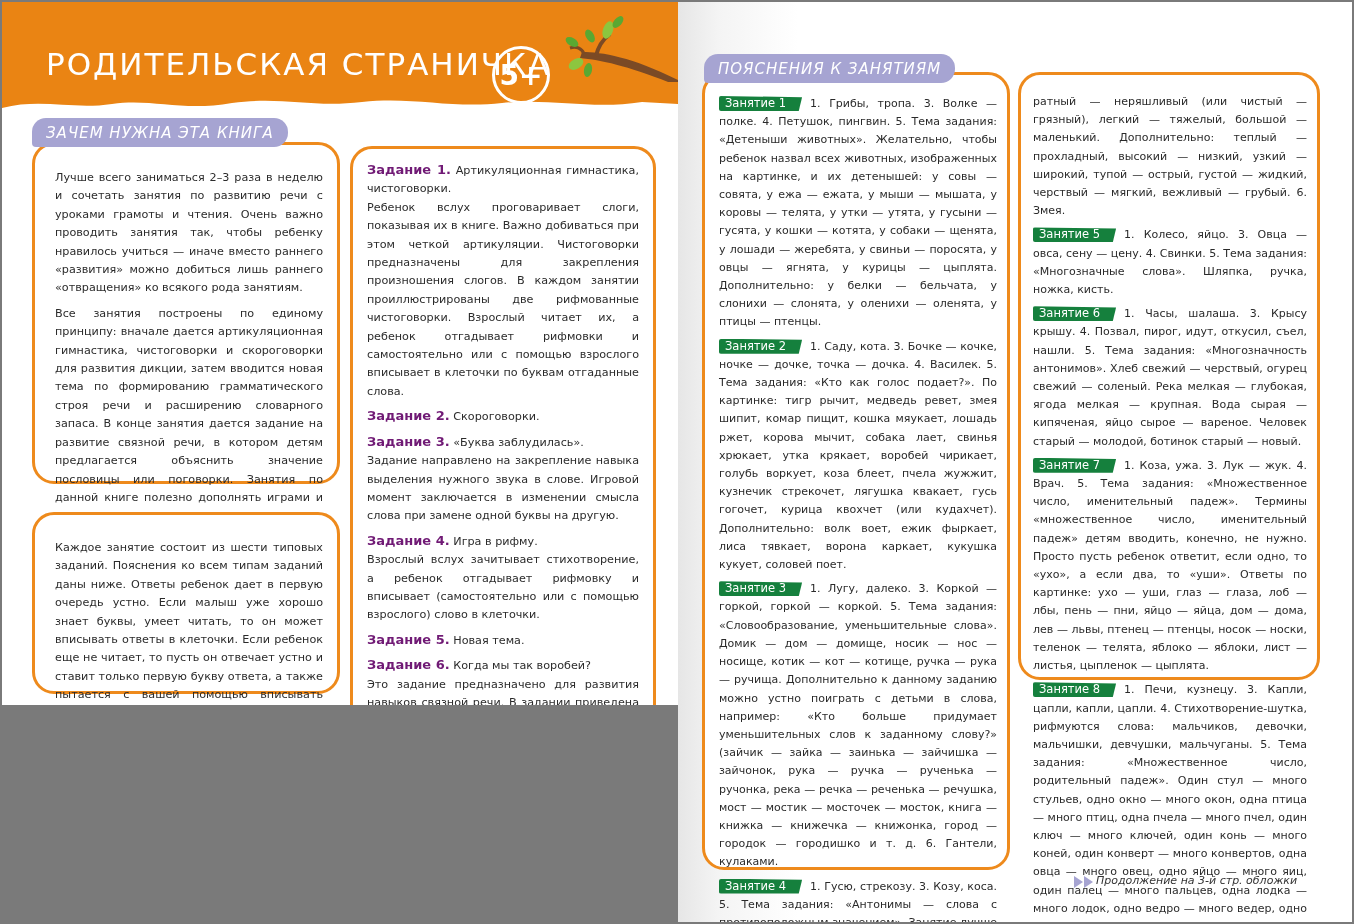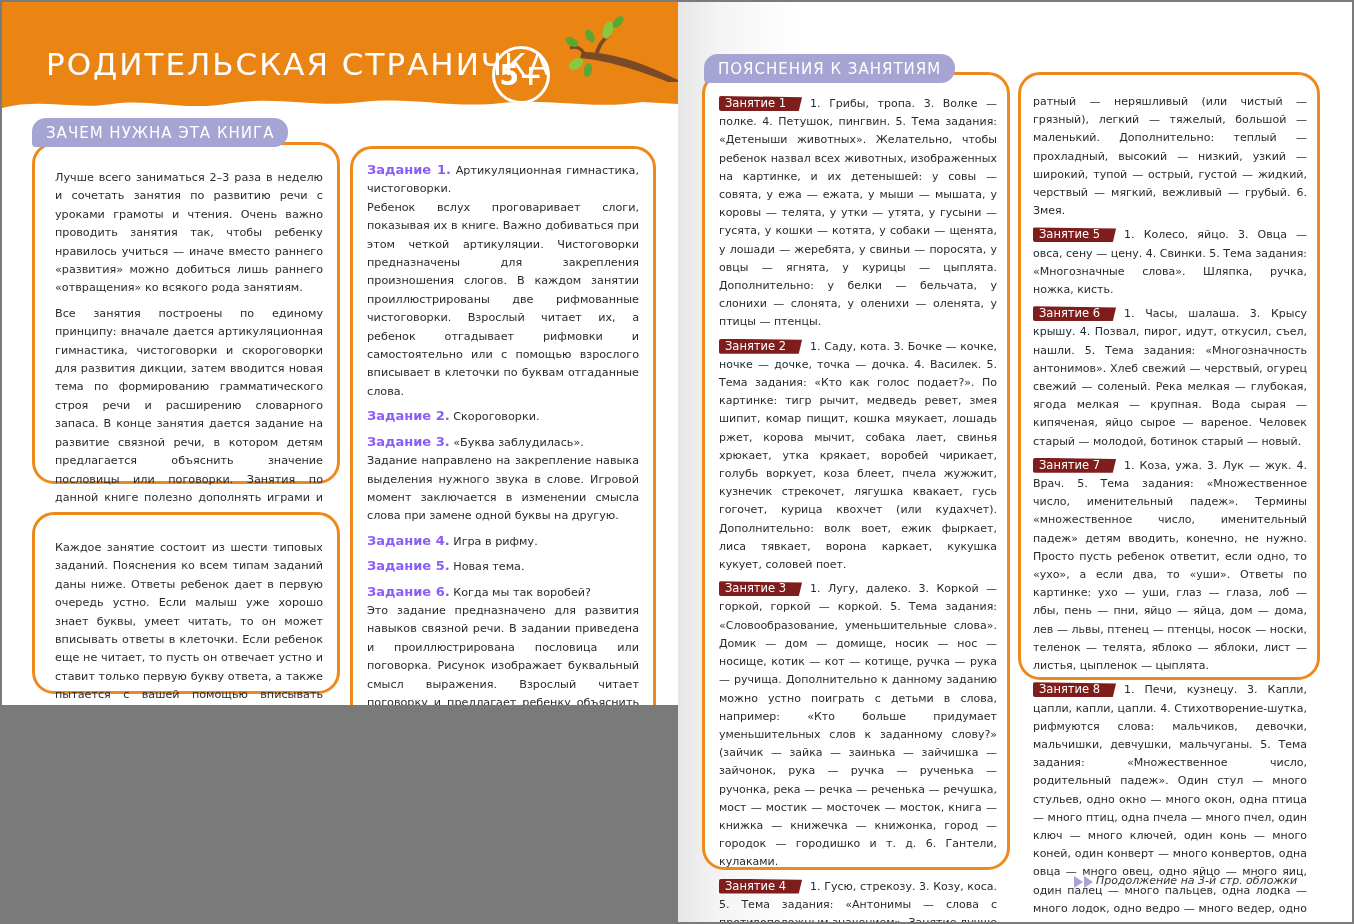--- a/index.html
+++ b/index.html
@@ -15,31 +15,31 @@
     .banner { position: absolute; left: 0; top: 0; width: 676px; height: 110px; background: #ea8413; }
     .banner-edge { position: absolute; left: 0; top: 94px; width: 676px; height: 30px; }
     .banner-title { position: absolute; left: 44px; top: 44px; font-family: "DejaVu Sans", sans-serif;
       font-size: 31px; letter-spacing: 2px; color: #ffffff; font-weight: normal; white-space: nowrap; }
     .age-badge { position: absolute; left: 490px; top: 44px; width: 58px; height: 58px; border: 3px solid #fff;
       border-radius: 50%; color: #fff; font-size: 28px; font-weight: bold; display: flex; align-items: center; justify-content: center; }
     .branch { position: absolute; left: 560px; top: 10px; width: 116px; height: 70px; }
 
     
     .tab { position: absolute; background: #a6a4d2; color: #ffffff; font-size: 15px; letter-spacing: 1px;
-      padding: 6px 14px 5px 14px; border-radius: 14px 14px 14px 4px; white-space: nowrap; z-index: 2; }
+      padding: 6px 14px 5px 14px; border-radius: 14px 14px 14px 4px; white-space: nowrap; z-index: 2; font-style: italic; }
     .box { position: absolute; border: 3px solid #ee8a1c; border-radius: 22px; background: #ffffff; }
     .box-text { font-size: 11.2px; line-height: 18.4px; color: #2b2b2b; text-align: justify; }
     .box-text p { margin-bottom: 7px; }
 
     .task { margin-bottom: 6px; }
-    .task-title { font-weight: bold; font-size: 13px; color: #8b5cf6; }
+    .task-title { font-weight: bold; font-size: 13px; color: #701a75; }
     .task-sub { font-size: 11.2px; }
 
     .lesson { margin-bottom: 6px; font-size: 11px; line-height: 18.2px; text-align: justify; }
-    .lesson-tag { display: inline-block; background: #7f1d1d; color: #fff; font-size: 11.5px; line-height: 15px;
+    .lesson-tag { display: inline-block; background: #15803d; color: #fff; font-size: 11.5px; line-height: 15px;
       padding: 0 16px 0 6px; margin-right: 8px; border-radius: 2px 0 0 2px; clip-path: polygon(0 0, 100% 8%, 96% 100%, 0 100%); }
 
     .footnote { position: absolute; left: 418px; top: 872px; font-size: 11px; font-style: italic; color: #333; text-align: right; }
     .arrows { position: absolute; left: 396px; top: 874px; width: 20px; height: 12px; }
 
     .illustration { position: absolute; left: 30px; top: 700px; width: 300px; height: 200px; }
   </style>
 </head>
 <body>
 
@@ -91,20 +91,21 @@
           <span class="task-sub">Скороговорки.</span>
         </div>
         <div class="task">
           <span class="task-title">Задание 3.</span>
           <span class="task-sub">«Буква заблудилась».</span>
           <div>Задание направлено на закрепление навыка выделения нужного звука в слове. Игровой момент заключается в изменении смысла слова при замене одной буквы на другую.</div>
         </div>
         <div class="task">
           <span class="task-title">Задание 4.</span>
           <span class="task-sub">Игра в рифму.</span>
+          <div>Взрослый вслух зачитывает стихотворение, а ребенок отгадывает рифмовку и вписывает (самостоятельно или с помощью взрослого) слово в клеточки.</div>
         </div>
         <div class="task">
           <span class="task-title">Задание 5.</span>
           <span class="task-sub">Новая тема.</span>
         </div>
         <div class="task">
           <span class="task-title">Задание 6.</span>
           <span class="task-sub">Когда мы так воробей?</span>
           <div>Это задание предназначено для развития навыков связной речи. В задании приведена и проиллюстрирована пословица или поговорка. Рисунок изображает буквальный смысл выражения. Взрослый читает поговорку и предлагает ребенку объяснить ее значение. Для лучшего понимания полезно иллюстрировать поговорку наглядными примерами из жизни.</div>
         </div>

